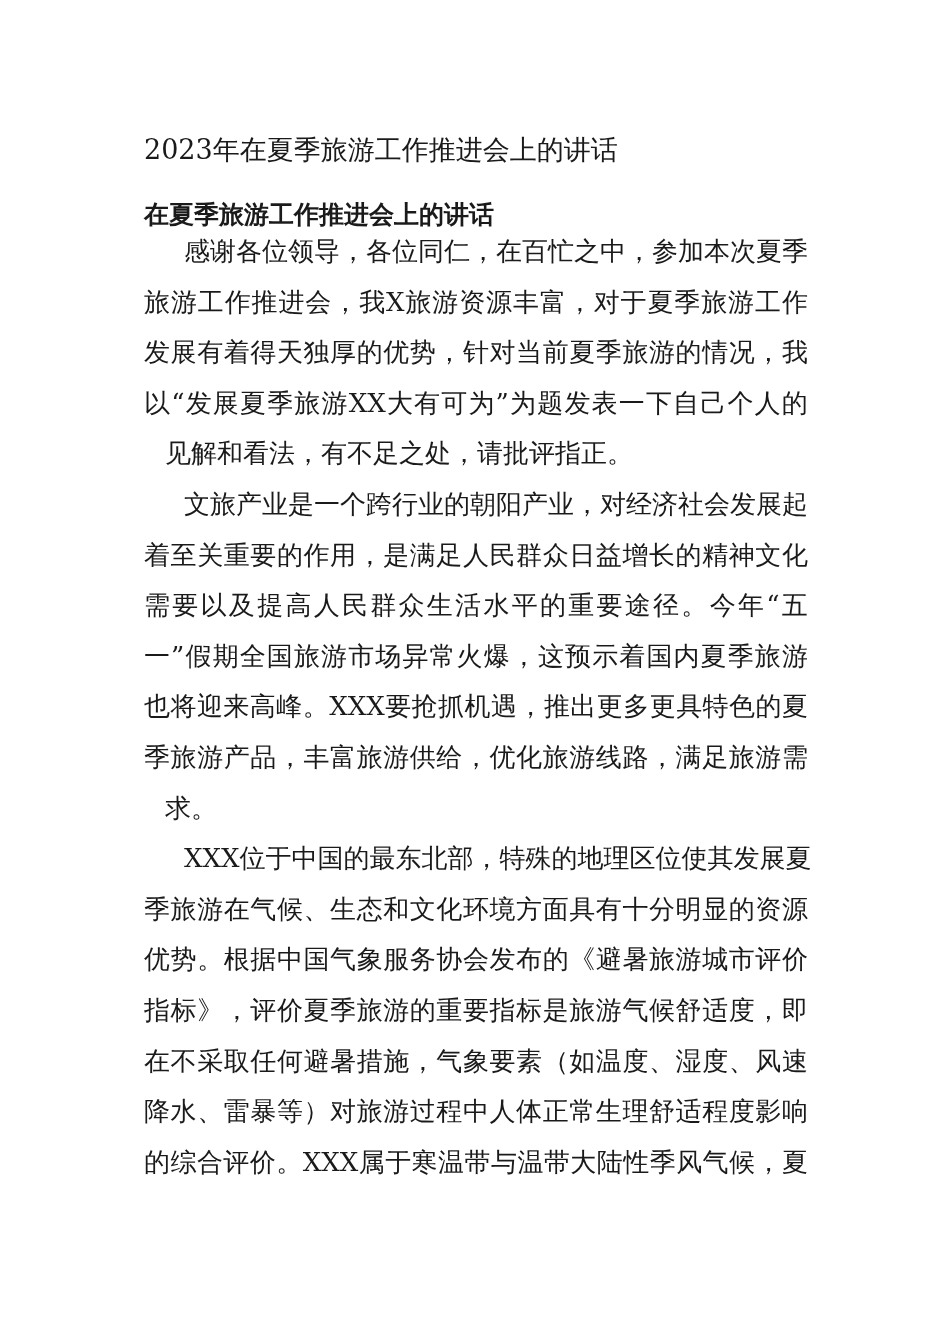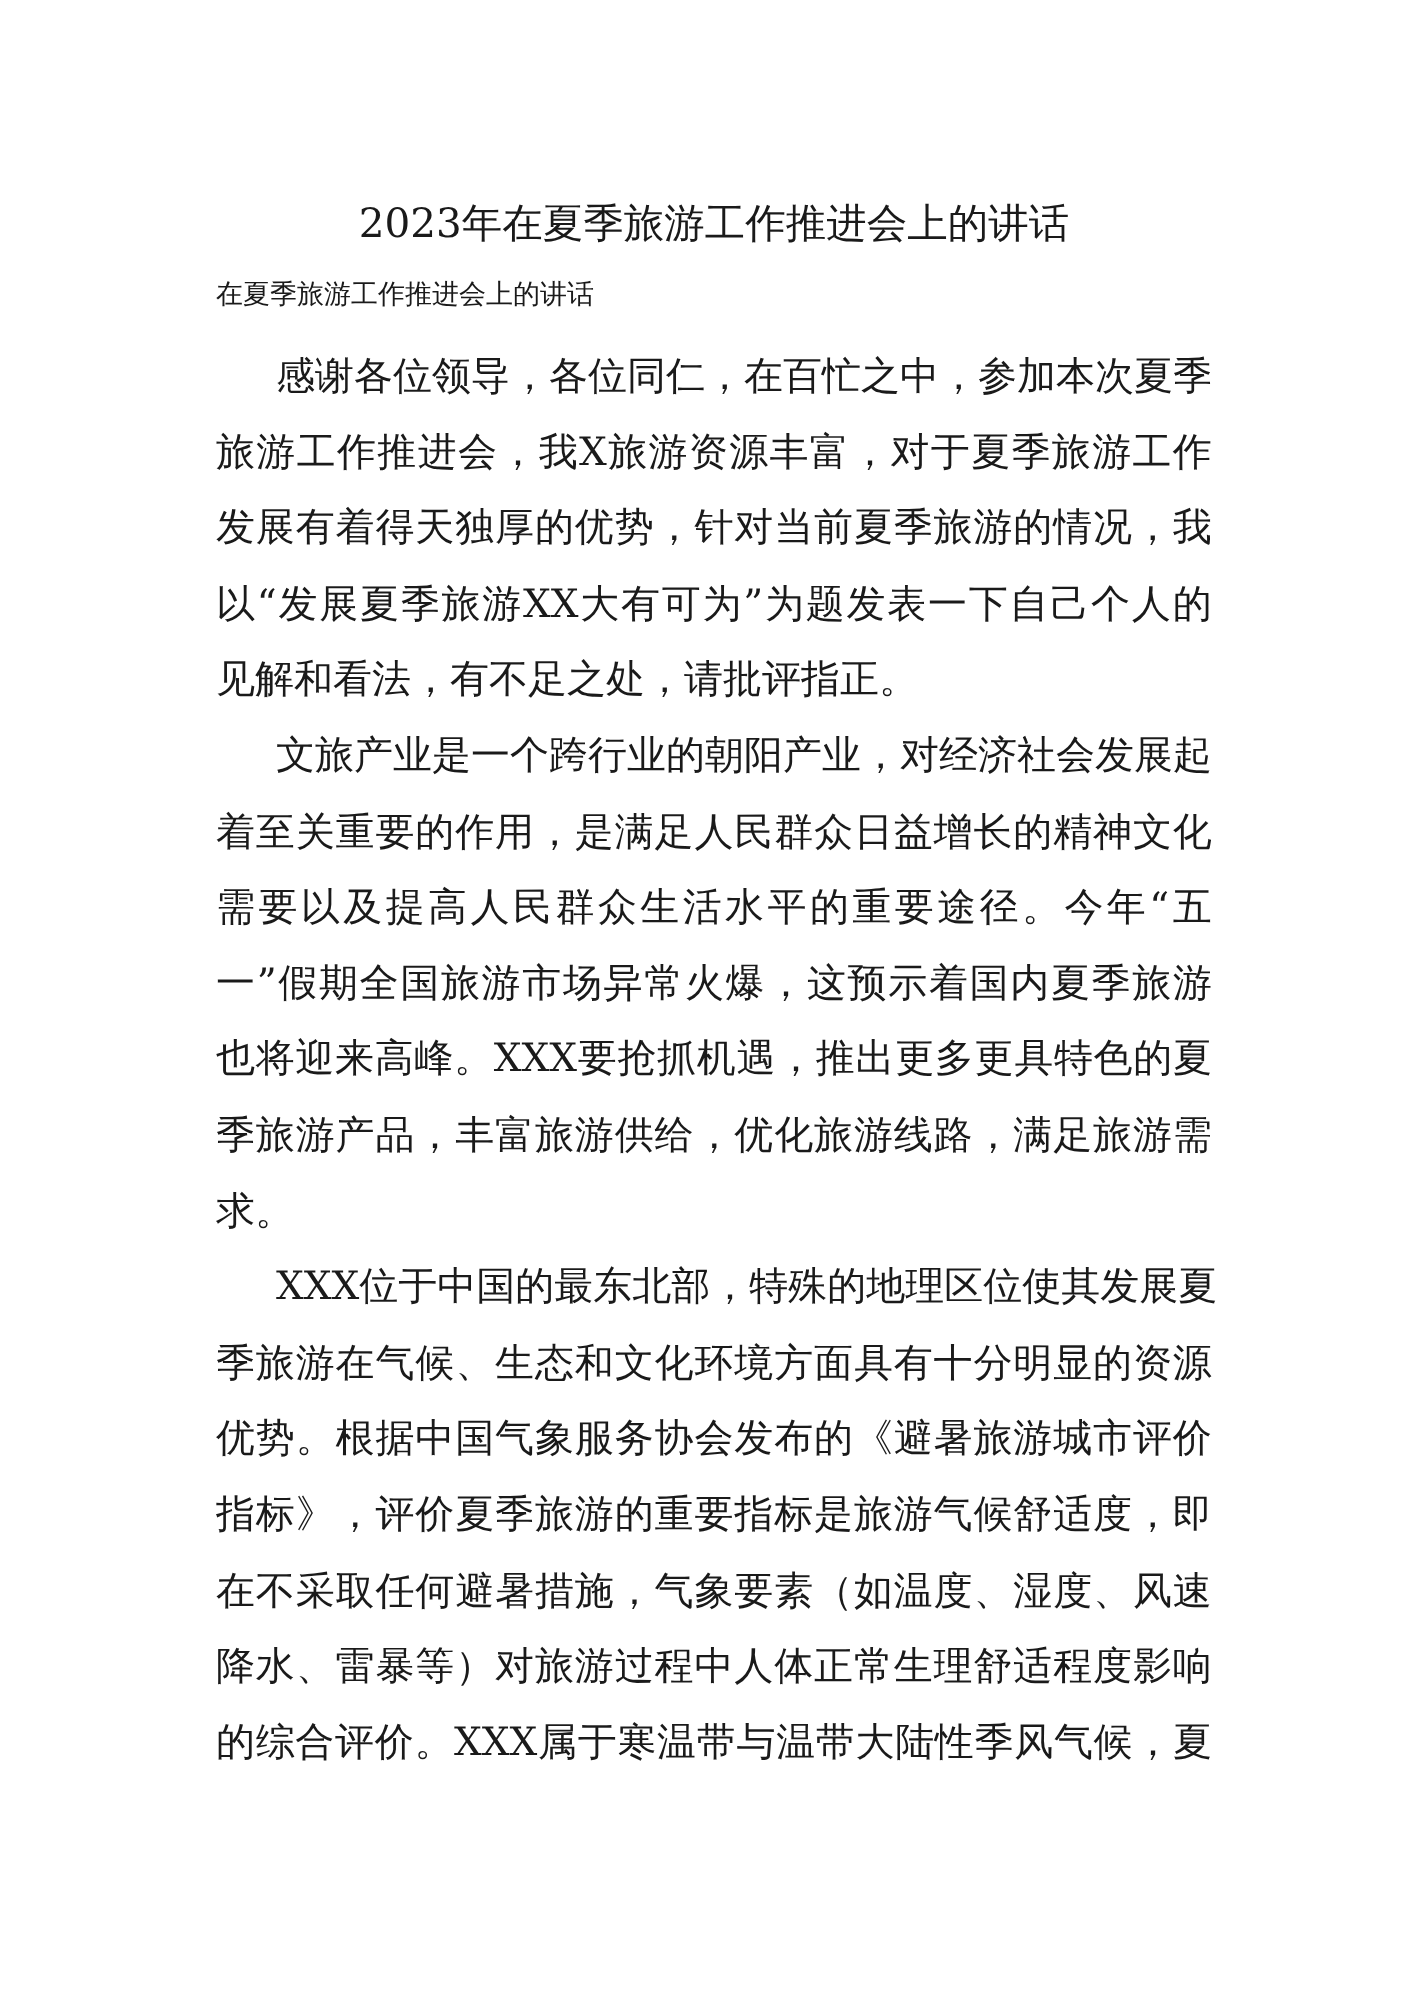--- a/index.html
+++ b/index.html
@@ -1,25 +1,25 @@
 <!DOCTYPE html>
 <html><head>
 <meta charset="utf-8">
 <style>
   html, body { margin: 0; padding: 0; background: #ffffff; }
   body { width: 950px; height: 1344px; position: relative; overflow: hidden;
          font-family: "DejaVu Serif", "Liberation Serif", serif; color: #1a1a1a; }
   .page { position: absolute; left: 144px; top: 0; width: 664px; }
-  .title { position: absolute; left: 0; width: 664px; top: 130px; text-align: center;
+  .title { position: absolute; left: 0; width: 664px; top: 130px; text-align: left;
            font-size: 27px; line-height: 40px; letter-spacing: 0px; }
-  .subtitle { position: absolute; left: 0; top: 177px; font-size: 18px; line-height: 40px; }
+  .subtitle { position: absolute; left: 0; top: 195px; font-size: 25px; line-height: 40px; font-weight: bold; }
   .body { position: absolute; left: 0; top: 231px; width: 664px; }
   .line { height: 50.6px; line-height: 40px; font-size: 26px; white-space: nowrap;
           display: flex; justify-content: space-between; }
-  .line.last { justify-content: flex-start; }
+  .line.last { justify-content: flex-start; margin-left: 21px; }
   .indent { padding-left: 40px; }
   .line span { display: inline-block; }
 </style>
 </head>
 <body>
 
 <div class="page">
   <div class="title">2023年在夏季旅游工作推进会上的讲话</div>
   <div class="subtitle">在夏季旅游工作推进会上的讲话</div>
   <div class="body" id="doc-body">

